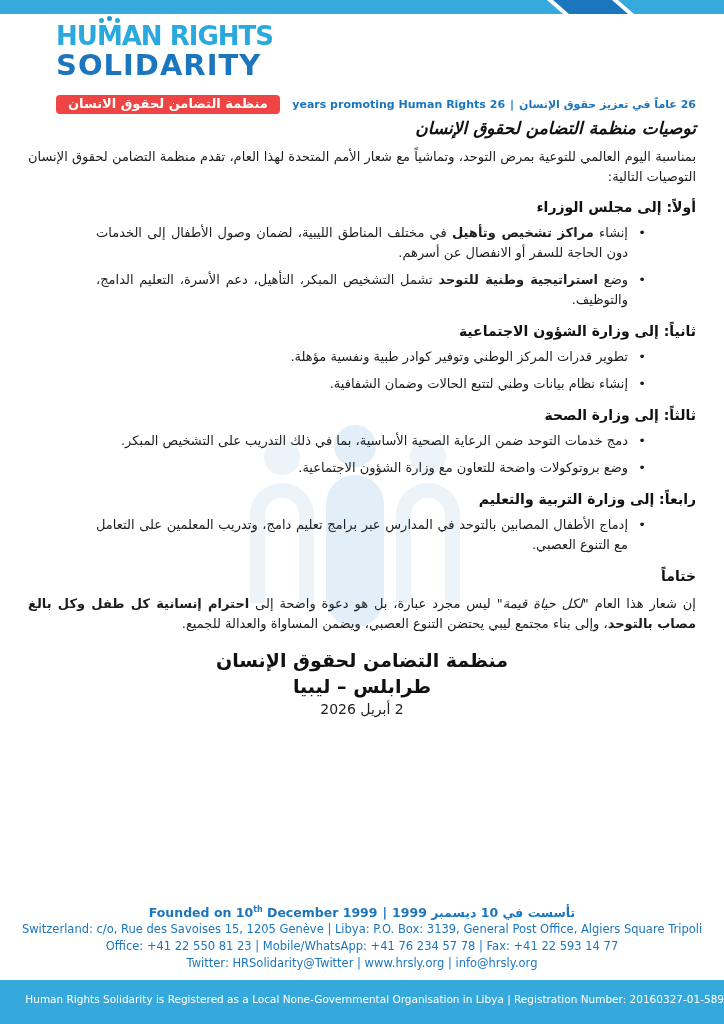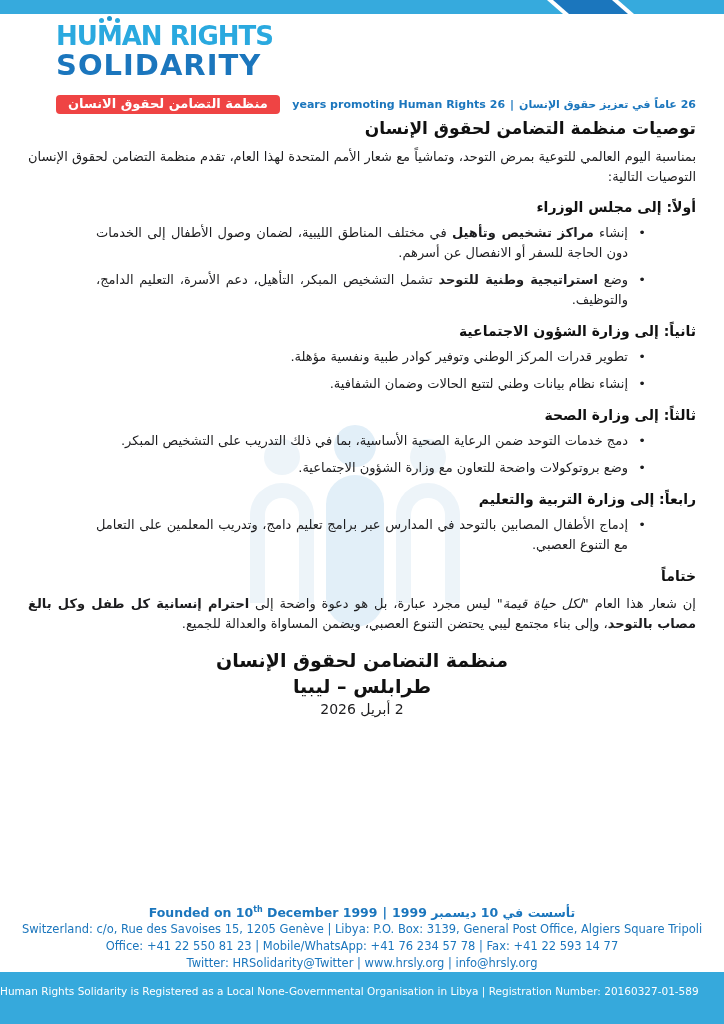--- a/index.html
+++ b/index.html
@@ -31,43 +31,43 @@
   .wm-head.mid { width:42px; height:42px; background:#E2EFF8; left:84px; top:0; }
   .wm-arc { position:absolute; top:58px; width:64px; height:120px;
     border:15px solid #EDF4F9; border-bottom:none; border-radius:32px 32px 0 0; }
   .wm-body-mid { position:absolute; left:76px; top:50px; width:58px; height:152px;
     background:#E2EFF8; border-radius:29px; }
   
   .content { position:relative; z-index:1; padding:98px 28px 0; direction:rtl; text-align:right;
     font-size:13px; line-height:1.5; }
   .tagline { font-size:11px; font-weight:bold; color:#1B76BD; line-height:14px; }
   .tagline .sep { margin:0 5px; }
-  .doc-title { font-size:17px; font-weight:bold; color:#111; margin-top:5px; line-height:22px; }
+  .doc-title { font-size:17px; font-weight:bold; color:#111; margin-top:5px; line-height:22px;font-style:italic; }
   p.body { margin:8px 0 0; text-align:justify; }
   h3.sec { font-size:14px; font-weight:bold; color:#111; margin:12px 0 0; line-height:19px; }
   ul.blist { list-style:none; margin:6px 68px 0 50px; padding:0 50px 0 0; }
   ul.blist { margin:6px 0 0; padding:0; }
   ul.blist li { position:relative; margin:0 50px 7px 68px; padding-right:18px; text-align:justify; line-height:20px; }
   ul.blist li::before { content:"•"; position:absolute; right:0; top:0; }
   .b { font-weight:bold; }
   .i { font-style:italic; }
   .closing { margin-top:6px; }
   
   .signature { margin-top:14px; text-align:center; }
   .sig-org, .sig-city { font-size:19px; font-weight:bold; color:#111; line-height:26px; }
   .sig-date { font-size:14px; line-height:20px; }
   
   .footer { position:absolute; left:0; right:0; bottom:52px; z-index:1; text-align:center;
     color:#1B76BD; font-size:11.5px; line-height:17px; }
   .f-founded { font-size:12.5px; font-weight:bold; direction:rtl; }
   .f-founded .sep { margin:0 5px; }
   .f-line { direction:ltr; }
   sup { font-size:8px; }
-  .bottombar { position:absolute; left:0; right:0; bottom:0; height:52px; background:#36A9DC;
-    color:#fff; font-size:10.5px; text-align:left; padding-top:13px; z-index:2; }
+  .bottombar { position:absolute; left:0; right:0; bottom:0; height:44px; background:#36A9DC;
+    color:#fff; font-size:10.5px; text-align:right; padding-top:13px; z-index:2; }
 </style>
 </head>
 <body>
 
 <div class="page">
 
   <div class="topbar">
     <div class="tb-white"></div>
     <div class="tb-dark"></div>
   </div>

